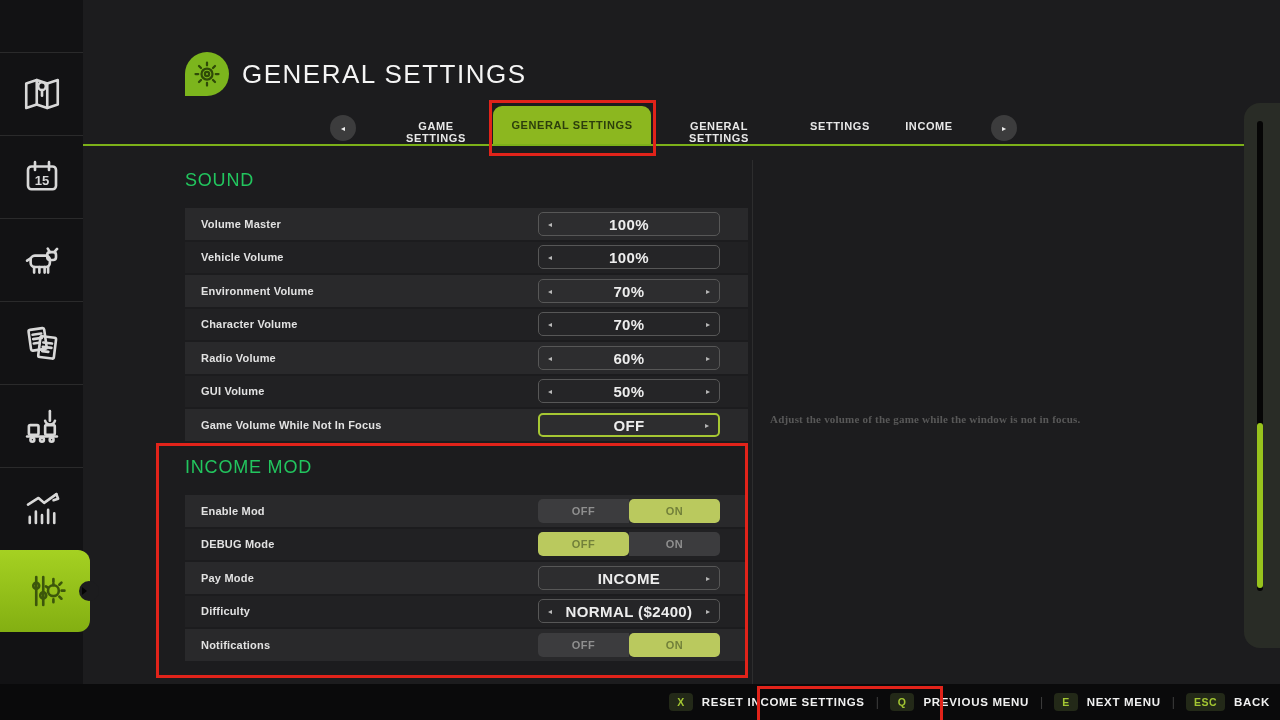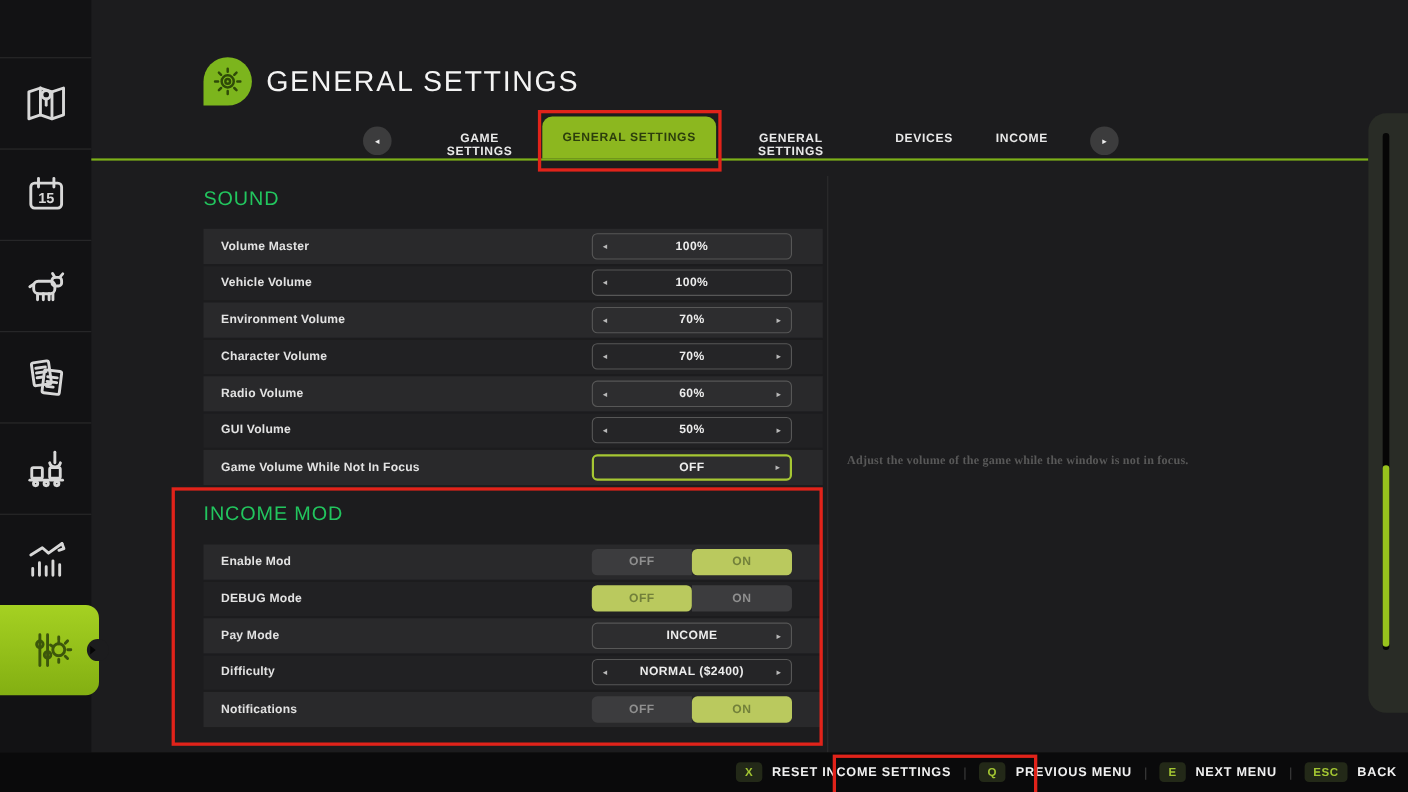--- a/index.html
+++ b/index.html
@@ -69,21 +69,21 @@
     position:absolute; left:16px; top:50%; transform:translateY(-50%);
     font-size:11px; font-weight:bold; color:#e2e2e2; letter-spacing:0.2px;
   }
   .ctrl { position:absolute; left:353px; top:50%; transform:translateY(-50%); width:182px; height:24px; }
   .stepper { border:1px solid #575757; border-radius:5px; background:rgba(255,255,255,0.02); cursor:pointer; }
   .stepper.focused { border:2px solid #a6c733; }
   .arr { position:absolute; top:50%; transform:translateY(-50%); font-size:8px; color:#b9b9b9; cursor:pointer; }
   .arr.left { left:9px; } .arr.right { right:9px; }
   .val {
     position:absolute; left:0; width:100%; text-align:center; top:50%; transform:translateY(-50%);
-    font-size:11px; font-weight:bold; color:#ededed; letter-spacing:0.4px;
+    font-size:15px; font-weight:bold; color:#ededed; letter-spacing:0.4px;
   }
   .toggle { display:flex; cursor:pointer; }
   .seg {
     flex:1; display:flex; align-items:center; justify-content:center;
     font-size:11px; font-weight:bold; letter-spacing:0.5px;
     background:#3c3c3e; color:#8f8f8f;
   }
   .seg:first-child { border-radius:5px 0 0 5px; }
   .seg:last-child  { border-radius:0 5px 5px 0; }
   .seg.active { background:#bac95e; color:#72803a; border-radius:5px; }
@@ -193,21 +193,21 @@
 </div>
 <div class="page-title">GENERAL SETTINGS</div>
 
 <div class="tabline"></div>
 <div class="tab-circle" style="left:330px">
   <span>◂</span>
 </div>
 <div class="tab" style="left:388px;width:96px">GAME SETTINGS</div>
 <div class="tab-active">GENERAL SETTINGS</div>
 <div class="tab" style="left:660px;width:118px">GENERAL SETTINGS</div>
-<div class="tab" style="left:803px;width:74px">DEVICES</div>
+<div class="tab" style="left:803px;width:74px">SETTINGS</div>
 <div class="tab" style="left:895px;width:68px">INCOME</div>
 <div class="tab-circle" style="left:991px">
   <span>▸</span>
 </div>
 
 <div class="section-title" style="top:170px">SOUND</div>
 
 <div class="rows" style="top:208px">
   <div class="row">
     <span class="row-label">Volume Master</span>

